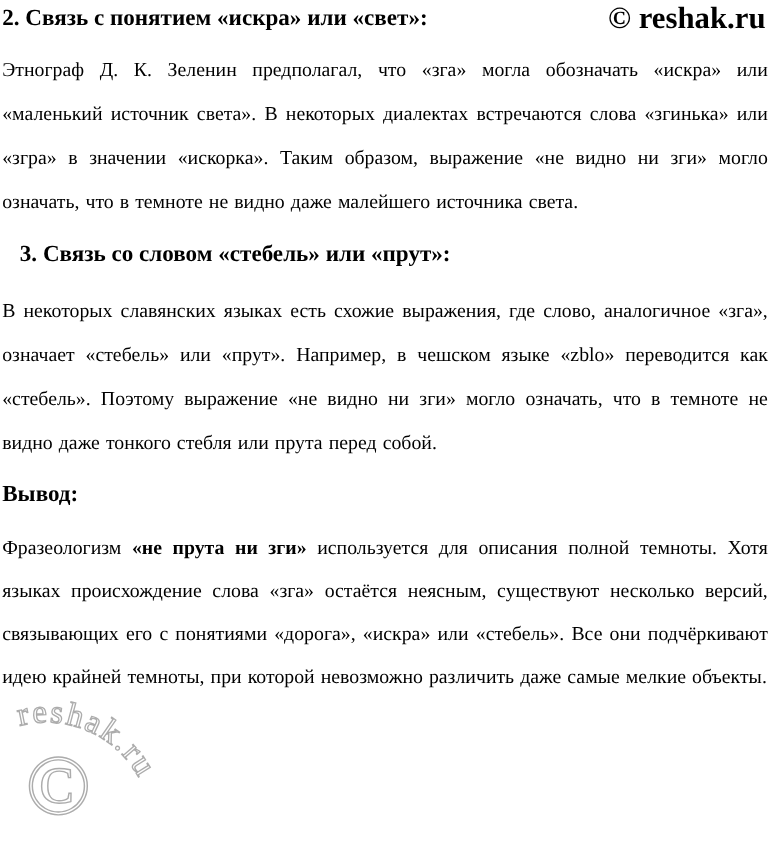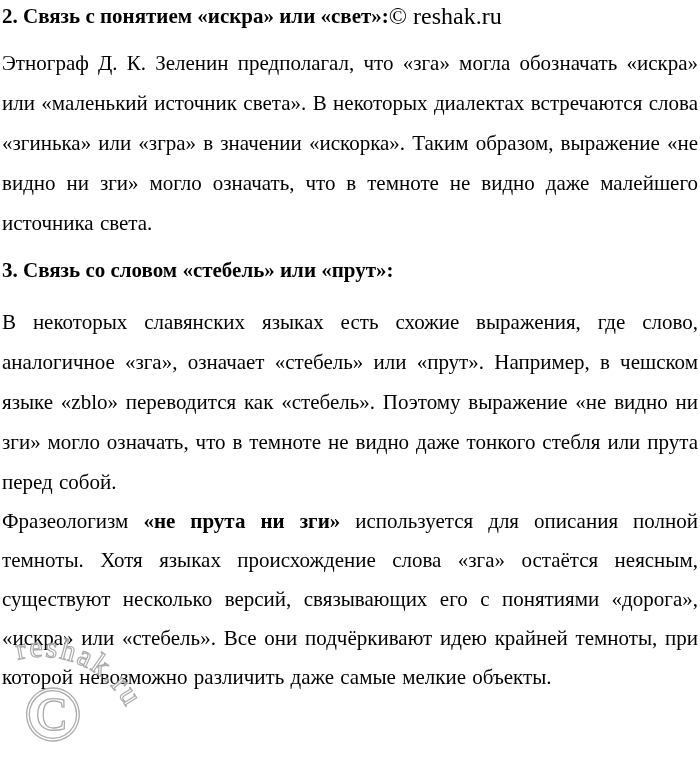--- a/index.html
+++ b/index.html
@@ -13,45 +13,45 @@
     overflow: hidden;
     position: relative;
     font-family: "Liberation Serif", serif;
     color: #000000;
   }
   .page {
     padding: 3px 2px 0 2px;
   }
   .headrow {
     display: flex;
-    justify-content: flex-start;
+    justify-content: space-between;
     align-items: flex-start;
     line-height: 27px;
     margin: 0 0 13px 0;
   }
   .heading {
     font-weight: bold;
     font-size: 21px;
     margin: 0;
     line-height: 27px;
   }
   .brand {
-    font-size: 24px;
-    font-weight: normal;
+    font-size: 28px;
+    font-weight: bold;
     white-space: nowrap;
     padding-right: 2px;
   }
   p.body {
-    font-size: 21px;
+    font-size: 18px;
     line-height: 40px;
     text-align: justify;
     margin: 0;
     word-spacing: 1px;
   }
-  .h3 { margin: 14px 0 18px 0; }
+  .h3 { margin: 14px 0 18px 16px; }
   .h4 { margin: 13px 0 17px 0; }
   p.p3 { line-height: 39px; }
   b { font-weight: bold; }
   .watermark {
     position: absolute;
     left: 0;
     top: 612px;
     pointer-events: none;
   }
 </style>
@@ -64,20 +64,21 @@
     <h2 class="heading">2. Связь с понятием «искра» или «свет»:</h2>
     <span class="brand">© reshak.ru</span>
   </div>
 
   <p class="body p1">Этнограф Д. К. Зеленин предполагал, что «зга» могла обозначать «искра» или «маленький источник света». В некоторых диалектах встречаются слова «згинька» или «згра» в значении «искорка». Таким образом, выражение «не видно ни зги» могло означать, что в темноте не видно даже малейшего источника света.</p>
 
   <h2 class="heading h3">3. Связь со словом «стебель» или «прут»:</h2>
 
   <p class="body p2">В некоторых славянских языках есть схожие выражения, где слово, аналогичное «зга», означает «стебель» или «прут». Например, в чешском языке «zblo» переводится как «стебель». Поэтому выражение «не видно ни зги» могло означать, что в темноте не видно даже тонкого стебля или прута перед собой.</p>
 
+  <h2 class="heading h4">Вывод:</h2>
 
   <p class="body p3"><span>Фразеологизм </span><b>«не прута ни зги»</b><span> используется для описания полной темноты. Хотя языках происхождение слова «зга» остаётся неясным, существуют несколько версий, связывающих его с понятиями «дорога», «искра» или «стебель». Все они подчёркивают идею крайней темноты, при которой невозможно различить даже самые мелкие объекты.</span></p>
 
 </div>
 
 <svg class="watermark" width="175" height="169" viewBox="0 0 175 169" xmlns="http://www.w3.org/2000/svg">
   <defs>
     <path id="wmArc" d="M 18,48 A 95,95 0 0 1 137,133" fill="none"></path>
   </defs>
   <text font-family="Liberation Serif, serif" font-size="30" letter-spacing="2" fill="#ffffff" fill-opacity="0.55" stroke="#9e9e9e" stroke-opacity="0.85" stroke-width="1.2">

